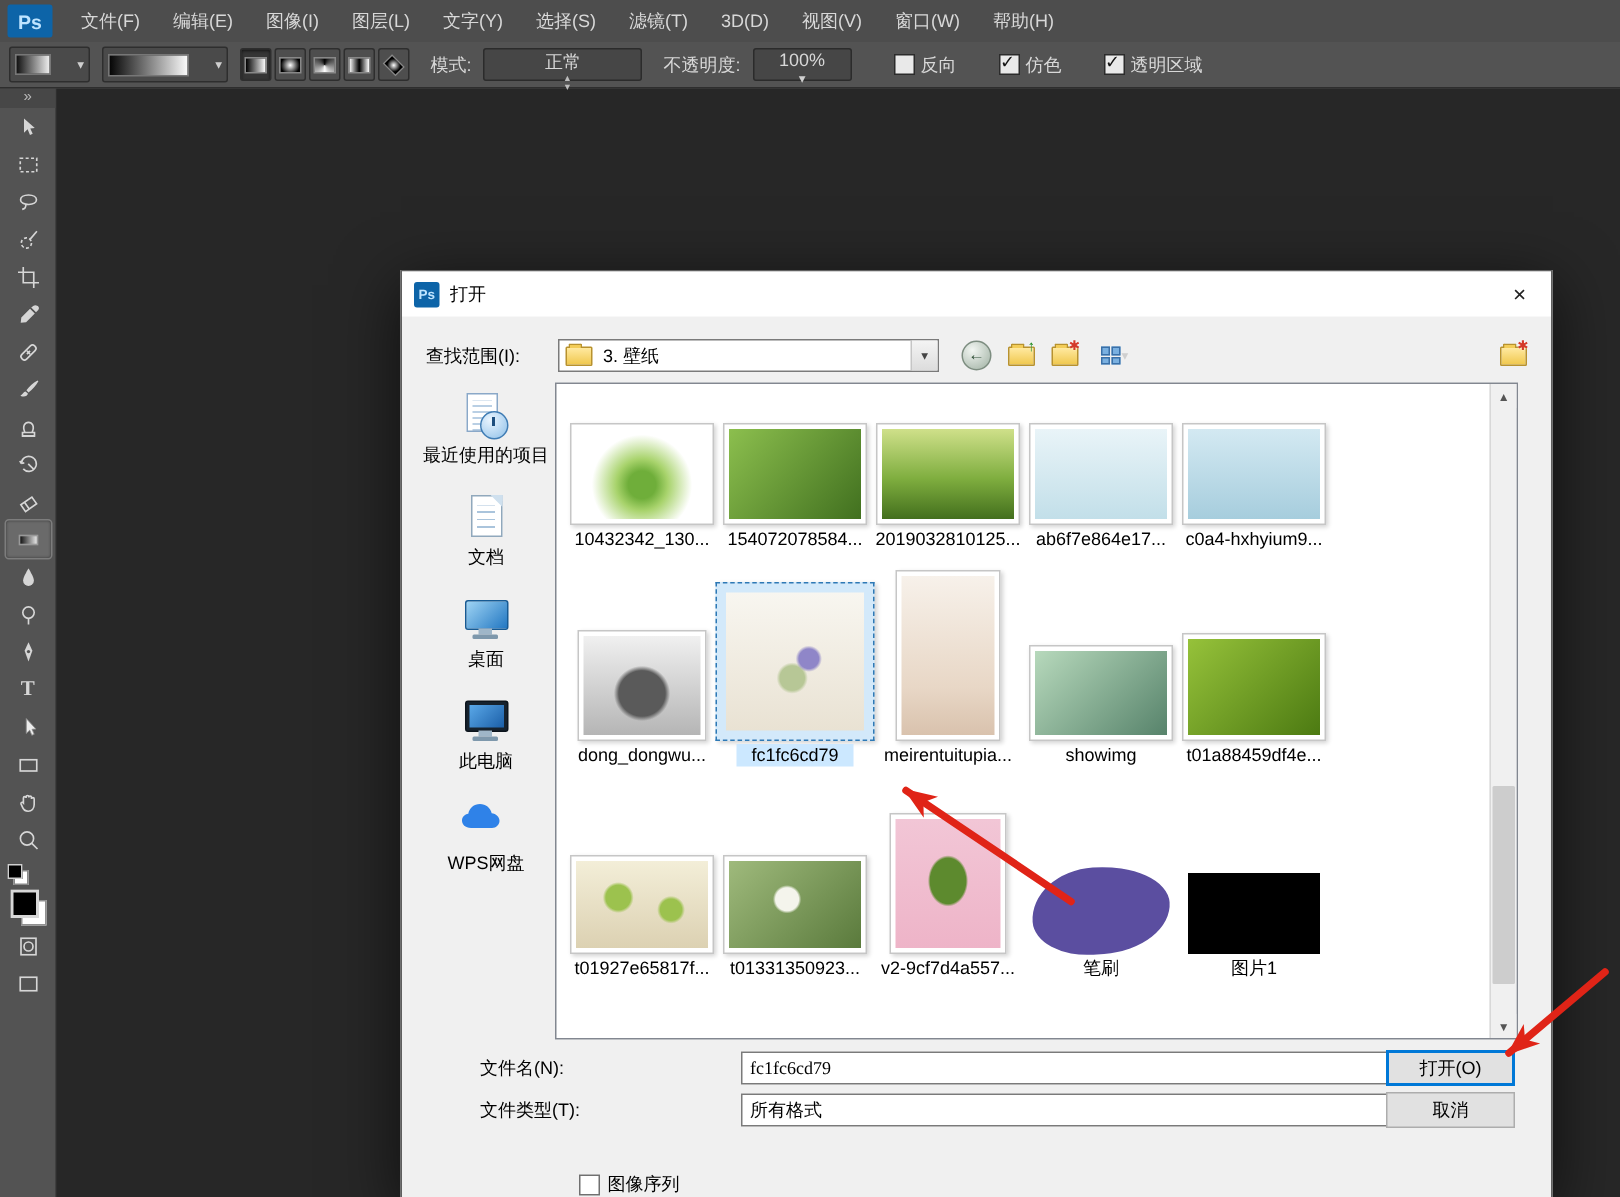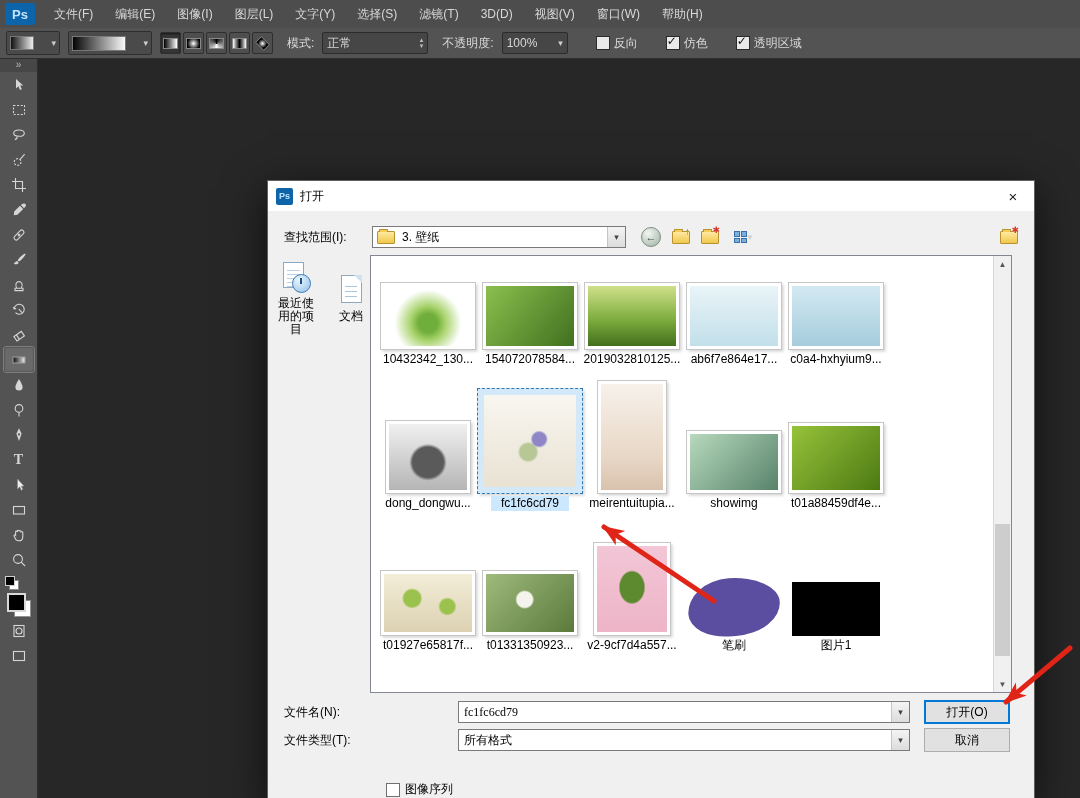--- a/index.html
+++ b/index.html
@@ -29,21 +29,21 @@
     display:flex;align-items:center;justify-content:center;}
   .gbtn.sel{background:#353535;box-shadow:inset 0 1px 2px rgba(0,0,0,.6);}
   .gth{width:13px;height:9px;border:1px solid #888;}
   .g-lin{background:linear-gradient(90deg,#000,#fff);}
   .g-rad{background:radial-gradient(circle,#fff 0%,#000 80%);}
   .g-ang{background:conic-gradient(#000,#fff,#000);}
   .g-ref{background:linear-gradient(90deg,#fff,#000,#fff);}
   .g-dia{background:radial-gradient(circle,#fff 0%,#000 70%);transform:rotate(45deg) scale(.8);}
   .opt-label{margin-left:6px;}
   .combo-d{height:20px;background:#464646;border:1px solid #2b2b2b;border-radius:2px;
-    display:flex;align-items:center;justify-content:space-between;padding:0 4px;}
+    display:flex;align-items:center;justify-content:space-between;padding:0 4px;flex-direction:column;}
   .spin{display:flex;flex-direction:column;font-size:7px;line-height:6px;color:#bdbdbd;margin-left:6px;}
   .cbrow{display:flex;align-items:center;gap:4px;margin-left:20px;}
   .cb{width:12px;height:12px;border:1px solid #2b2b2b;background:#e9e9e9;position:relative;display:inline-block;flex:none;}
   .cb.checked::after{content:"✓";position:absolute;top:-3px;left:0px;font-size:12px;color:#111;font-weight:bold;}
 
   
   .toolbar{position:absolute;top:58px;left:0;width:37px;bottom:0;background:#535353;
     border-right:1px solid #2e2e2e;display:flex;flex-direction:column;align-items:center;z-index:4;}
   .tb-chevron{color:#b8b8b8;font-size:10px;height:14px;line-height:14px;width:100%;text-align:center;background:#474747;}
   .tool{width:30px;height:25px;display:flex;align-items:center;justify-content:center;border-radius:2px;}
@@ -82,21 +82,21 @@
   .navbtns{display:flex;align-items:center;gap:5px;margin-left:13px;}
   .navbtn{width:24px;height:22px;display:flex;align-items:center;justify-content:center;position:relative;border-radius:2px;}
   .backball{width:18px;height:18px;border-radius:50%;background:radial-gradient(circle at 35% 30%,#f2f6f2,#9fb0a2);
     border:1px solid #7d8d80;display:flex;align-items:center;justify-content:center;font-size:11px;color:#33523a;}
   .upmark{position:absolute;top:0px;right:2px;color:#1d8a1d;font-size:10px;font-weight:bold;text-shadow:0 0 1px #fff;}
   .newmark{position:absolute;top:-1px;right:1px;color:#d43a2a;font-size:9px;text-shadow:0 0 1px #fff;}
   .viewgrid{width:14px;height:12px;display:grid;grid-template-columns:6px 6px;grid-gap:1px;}
   .viewgrid i{background:#7ab0e0;border:1px solid #3a70a8;}
   .rt-folder{margin-left:auto;}
 
-  .places{position:absolute;left:10px;top:80px;width:92px;display:flex;flex-direction:row;align-items:center;gap:19px;}
+  .places{position:absolute;left:10px;top:80px;width:92px;display:flex;flex-direction:column;align-items:center;gap:19px;}
   .place{display:flex;flex-direction:column;align-items:center;gap:4px;width:100%;}
   .place .plabel{font-size:12px;text-align:center;line-height:13px;}
   .picon{width:36px;height:32px;position:relative;flex:none;}
   .pi-doc{position:absolute;left:5px;top:1px;width:19px;height:24px;background:#fff;border:1px solid #8aa8c8;
     background-image:repeating-linear-gradient(#fff 0 3px,#b9cfe4 3px 4px);background-size:13px 100%;background-position:3px 4px;background-repeat:no-repeat;}
   .pi-clock{position:absolute;right:3px;bottom:0;width:17px;height:17px;border-radius:50%;
     background:radial-gradient(circle at 35% 30%,#eaf5ff,#8fc0e8);border:1px solid #3f7cb4;}
   .pi-clock::after{content:"";position:absolute;left:7px;top:3px;width:1.5px;height:6px;background:#1d4e7e;}
   .pi-screen{position:absolute;left:4px;top:3px;width:27px;height:18px;border-radius:2px;
     background:linear-gradient(135deg,#9fd4f4,#2277c2);border:1px solid #175a93;}
@@ -141,21 +141,21 @@
   .selected .fname{background:#cce8ff;margin:0 12px;}
 
   .scroll{position:absolute;right:0;top:0;width:17px;height:100%;background:#f0f0f0;border-left:1px solid #d8d8d8;}
   .scr-btn{height:16px;display:flex;align-items:center;justify-content:center;font-size:8px;color:#555;background:#f0f0f0;}
   .scr-btn.bottom{position:absolute;bottom:0;left:0;right:0;}
   .scr-thumb{position:absolute;left:1px;right:1px;top:268px;height:132px;background:#cdcdcd;border-radius:1px;}
 
   .fn-row{position:absolute;left:16px;right:14px;display:flex;align-items:center;}
   .fn1{top:520px;}
   .fn2{top:548px;}
-  .fn-label{width:174px;flex:none;}
+  .fn-label{width:174px;flex:none;margin-left:36px;}
   .fn-combo{width:452px;font-family:"Liberation Serif","DejaVu Serif",serif;}
   .ft-combo{width:452px;}
   .btn{position:absolute;width:86px;height:24px;background:#e1e1e1;border:1px solid #adadad;
     font-size:12px;display:flex;align-items:center;justify-content:center;box-sizing:border-box;}
   .btn-open{left:656px;top:519px;border:2px solid #0078d7;}
   .btn-cancel{left:656px;top:547px;}
   .seq-row{position:absolute;left:118px;top:600px;display:flex;align-items:center;gap:5px;}
   .cb.light{background:#fff;border-color:#707070;}
 
   .arrows{position:absolute;left:0;top:0;width:1080px;height:798px;z-index:50;pointer-events:none;}

